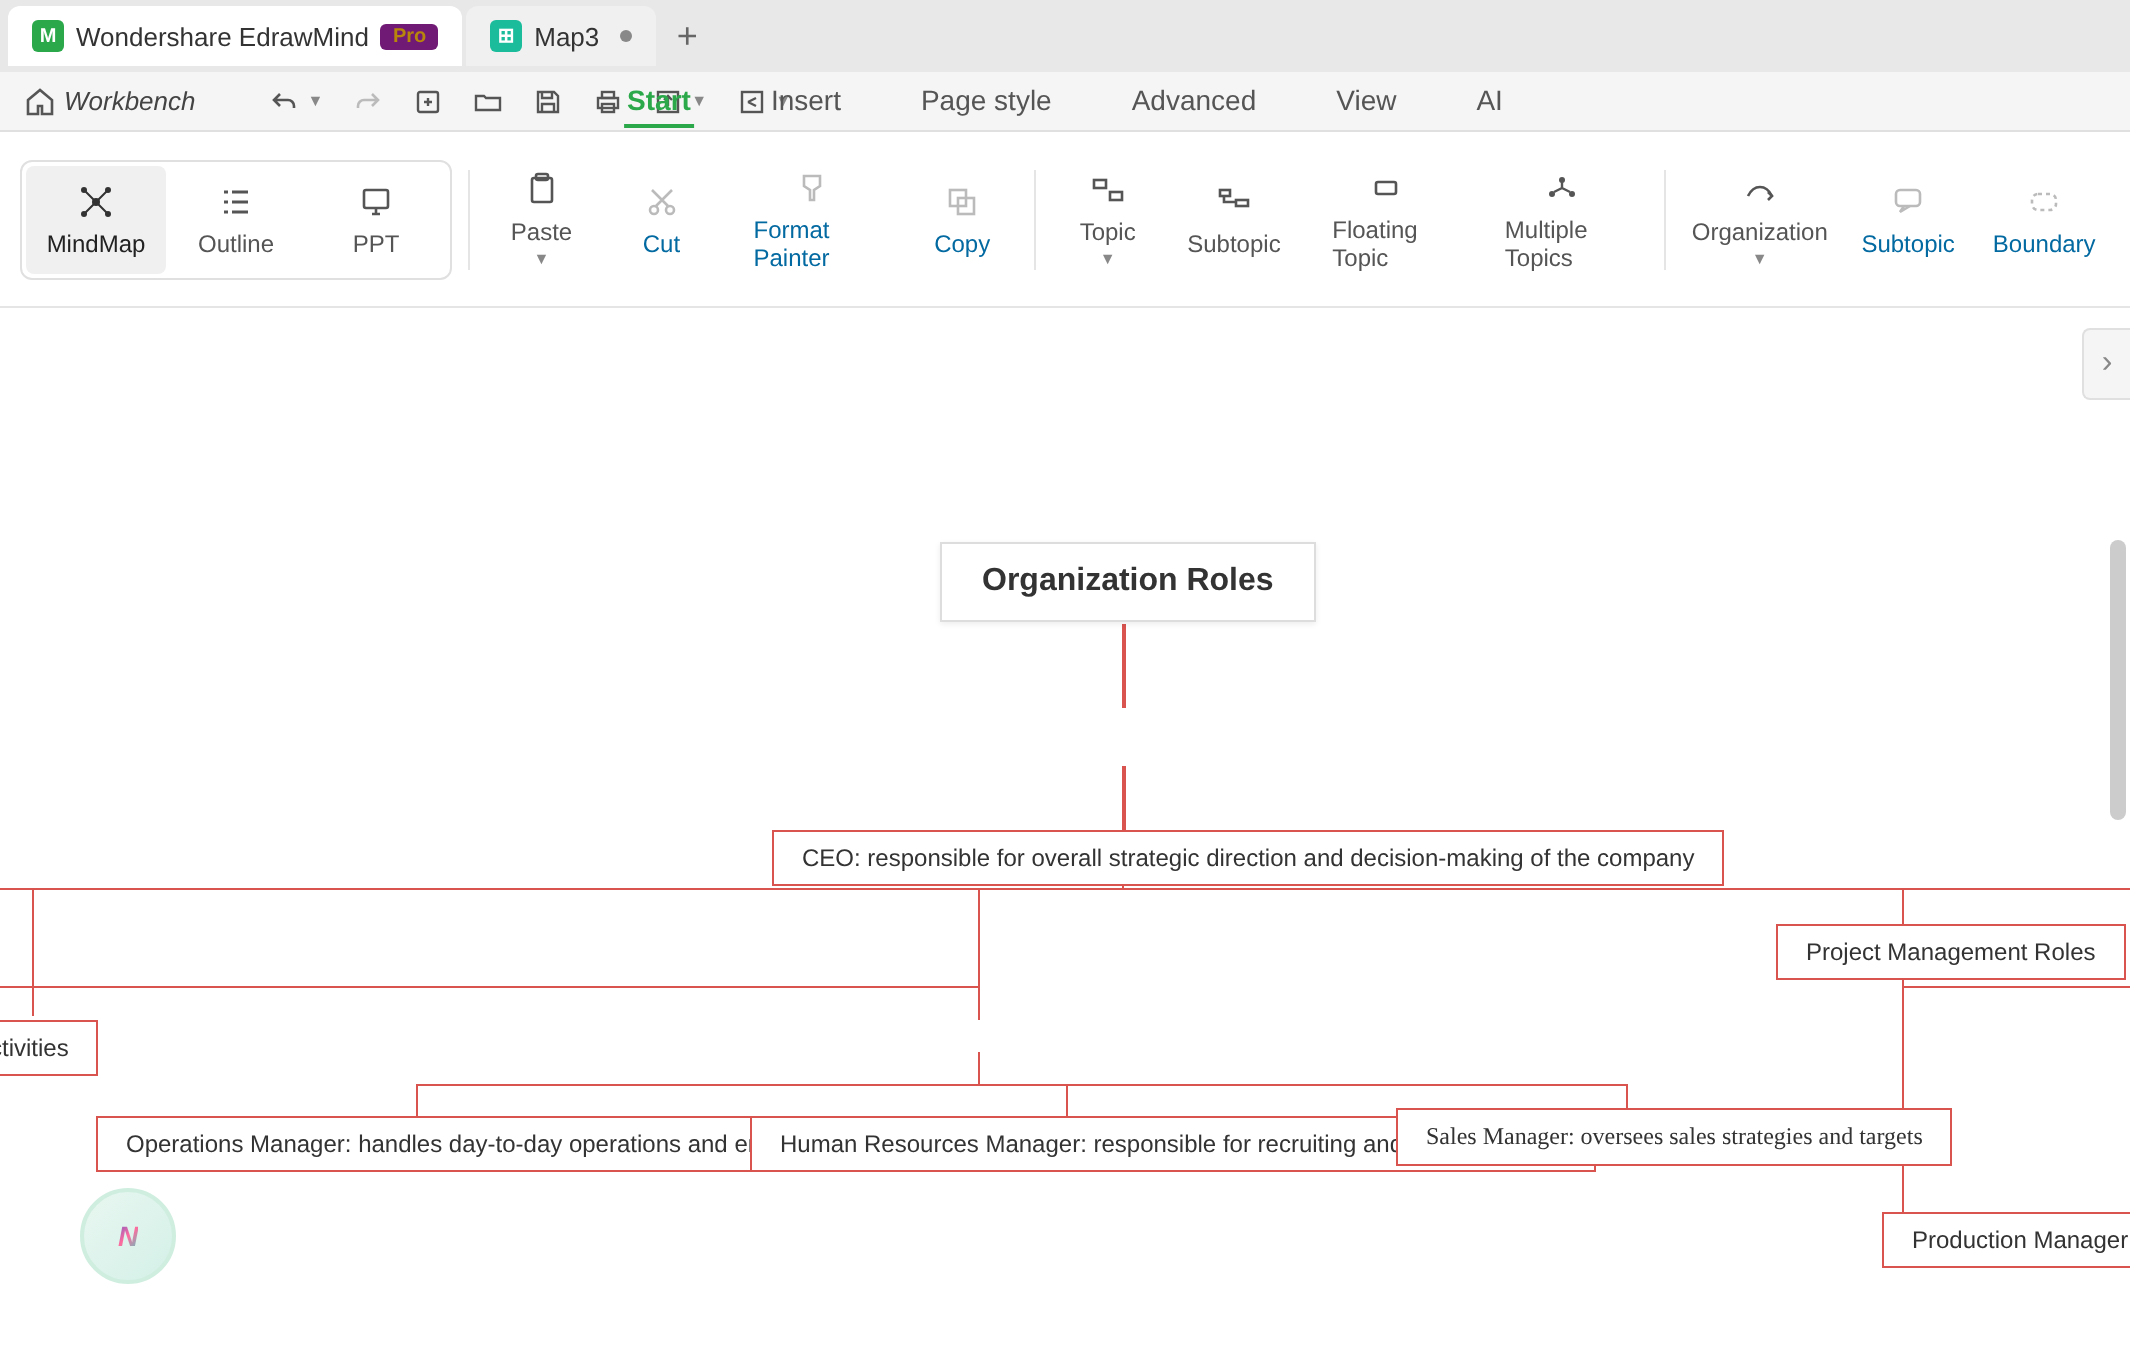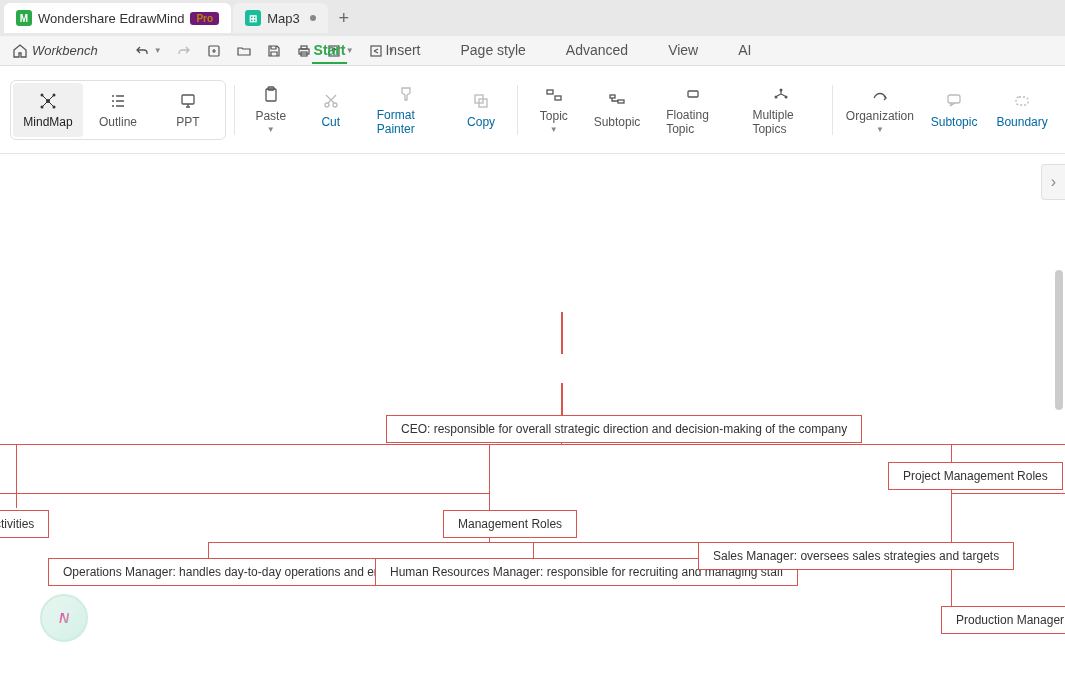--- a/index.html
+++ b/index.html
@@ -312,27 +312,27 @@
   <div class="conn" style="left:489px; top:290px; width:1px; height:66px;"></div>
   <div class="conn" style="left:0px; top:339px; width:489px; height:1px;"></div>
   <div class="conn" style="left:489px; top:372px; width:1px; height:16px;"></div>
   <div class="conn" style="left:208px; top:388px; width:606px; height:1px;"></div>
   <div class="conn" style="left:208px; top:388px; width:1px; height:16px;"></div>
   <div class="conn" style="left:533px; top:388px; width:1px; height:16px;"></div>
   <div class="conn" style="left:813px; top:388px; width:1px; height:16px;"></div>
   <div class="conn" style="left:951px; top:324px; width:1px; height:128px;"></div>
   <div class="conn" style="left:951px; top:339px; width:114px; height:1px;"></div>
 
+  <div class="node root" style="left:470px; top:117px;">Organization Roles</div>
   <div class="node red-border" style="left:386px; top:261px;">CEO: responsible for overall strategic direction and decision-making of the company</div>
   <div class="node red-border" style="left:888px; top:308px;">Project Management Roles</div>
-  <div class="node red-border" style="left:443px; top:356px;">Management Roles</div>
   <div class="node red-border" style="left:-20px; top:356px;">ctivities</div>
   <div class="node red-border" style="left:48px; top:404px;">Operations Manager: handles day-to-day operations and ensures efficiency</div>
   <div class="node red-border" style="left:375px; top:404px;">Human Resources Manager: responsible for recruiting and managing staff</div>
-  <div class="node red-border" style="left:698px; top:388px;">Sales Manager: oversees sales strategies and targets</div>
+  <div class="node red-border" style="left:698px; top:400px;font-family:Liberation Serif, serif;">Sales Manager: oversees sales strategies and targets</div>
   <div class="node red-border" style="left:941px; top:452px;">Production Manager: overs</div>
 </div>
 
 <div class="expand-panel">
   <span>›</span>
 </div>
 <div class="vscroll"></div>
 
 <div class="ai-badge">
     <span>N</span>

